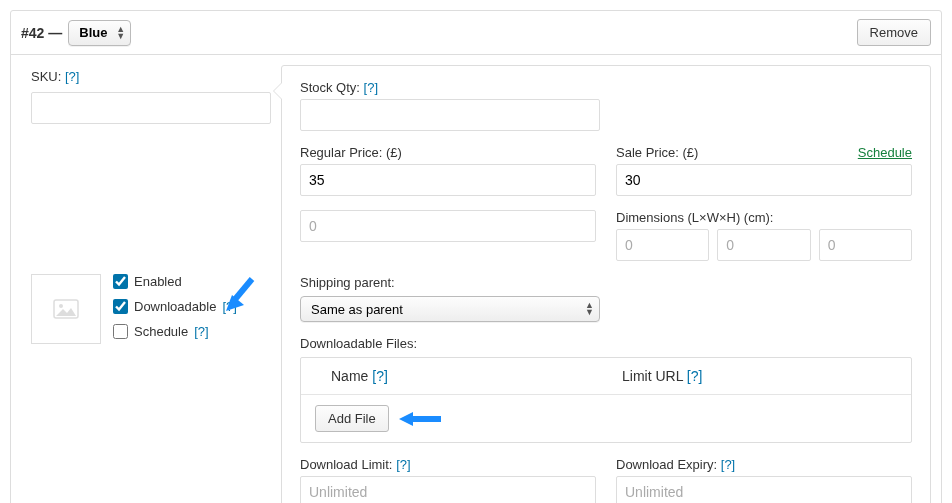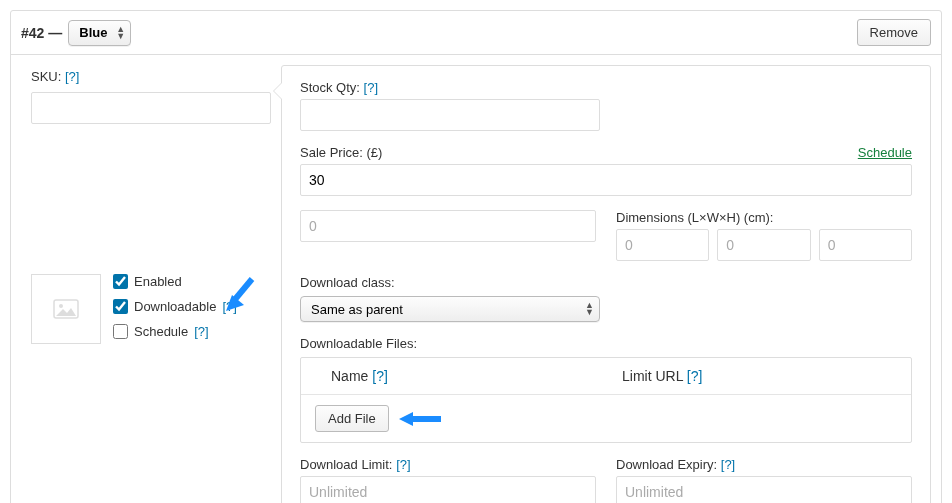--- a/index.html
+++ b/index.html
@@ -115,20 +115,24 @@
       <div class="stock-block">
         <label class="field-label">
           <span>Stock Qty:</span>
           <span class="help">[?]</span>
         </label>
         <input type="text" class="text-input" value="" style="">
       </div>
 
       <div class="row price-row">
         <div class="col">
+          <label class="field-label">Regular Price: (£)</label>
+          <input type="text" class="text-input" value="35" style="">
+        </div>
+        <div class="col">
           <label class="field-label">Sale Price: (£)</label>
           <a class="schedule-link">Schedule</a>
           <input type="text" class="text-input" value="30" style="">
         </div>
       </div>
 
       <div class="row">
         <div class="col">
           <input type="text" class="text-input" placeholder="0" style="">
         </div>
@@ -136,21 +140,21 @@
           <label class="field-label">Dimensions (L×W×H) (cm):</label>
           <div class="dim-inputs">
             <input type="text" class="text-input" placeholder="0" style="">
             <input type="text" class="text-input" placeholder="0" style="">
             <input type="text" class="text-input" placeholder="0" style="">
           </div>
         </div>
       </div>
 
       <div class="shipping-block">
-        <label class="field-label">Download class:</label>
+        <label class="field-label">Shipping parent:</label>
         <span class="select-wrap shipping-select">
           <select style="width:300px;font-weight:normal;">
             <option>Same as parent</option>
           </select>
           <span class="select-chevrons">▲<br>▼</span>
         </span>
       </div>
 
       <div style="margin-bottom:14px;">
         <label class="field-label" style="margin-bottom:6px;">Downloadable Files:</label>

